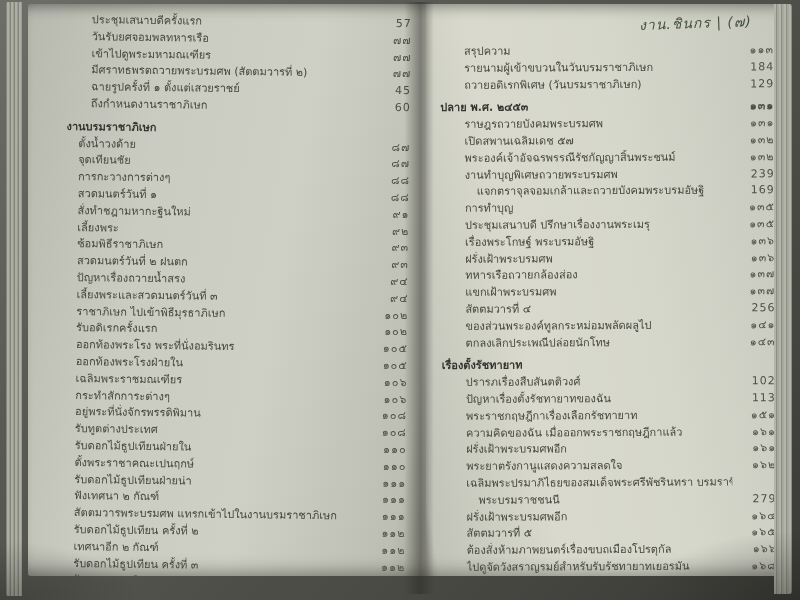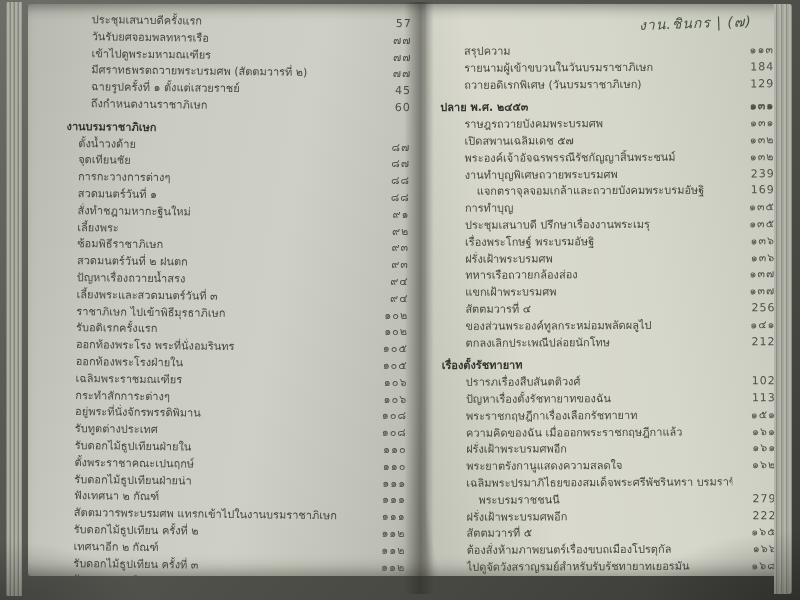--- a/index.html
+++ b/index.html
@@ -277,21 +277,21 @@
         <div class="trow" style="padding-left: 24px;">
           <span class="tl">สัตตมวารที่ ๔</span>
           <span class="tn">256</span>
         </div>
         <div class="trow" style="padding-left: 24px;">
           <span class="tl">ของส่วนพระองค์ทูลกระหม่อมพลัดผลูไป</span>
           <span class="tn">๑๔๑</span>
         </div>
         <div class="trow" style="padding-left: 24px;">
           <span class="tl">ตกลงเลิกประเพณีปล่อยนักโทษ</span>
-          <span class="tn">212</span>
+          <span class="tn">๑๔๓</span>
         </div>
         <div class="trow header" style="padding-left: 0px;">
           <span class="tl">เรื่องตั้งรัชทายาท</span>
           <span class="tn"></span>
         </div>
         <div class="trow" style="padding-left: 24px;">
           <span class="tl">ปรารภเรื่องสืบสันตติวงศ์</span>
           <span class="tn">102</span>
         </div>
         <div class="trow" style="padding-left: 24px;">
@@ -317,21 +317,21 @@
         <div class="trow" style="padding-left: 24px;">
           <span class="tl">เฉลิมพระปรมาภิไธยของสมเด็จพระศรีพัชรินทรา บรมราชินีนาถ</span>
           <span class="tn"></span>
         </div>
         <div class="trow" style="padding-left: 36px;">
           <span class="tl">พระบรมราชชนนี</span>
           <span class="tn">279</span>
         </div>
         <div class="trow" style="padding-left: 24px;">
           <span class="tl">ฝรั่งเฝ้าพระบรมศพอีก</span>
-          <span class="tn">222</span>
+          <span class="tn">๑๖๔</span>
         </div>
         <div class="trow" style="padding-left: 24px;">
           <span class="tl">สัตตมวารที่ ๕</span>
           <span class="tn">๑๖๕</span>
         </div>
         <div class="trow" style="padding-left: 24px;">
           <span class="tl">ต้องสั่งห้ามภาพยนตร์เรื่องขบถเมืองโปรตุกัล</span>
           <span class="tn">๑๖๖</span>
         </div>
         <div class="trow" style="padding-left: 24px;">

